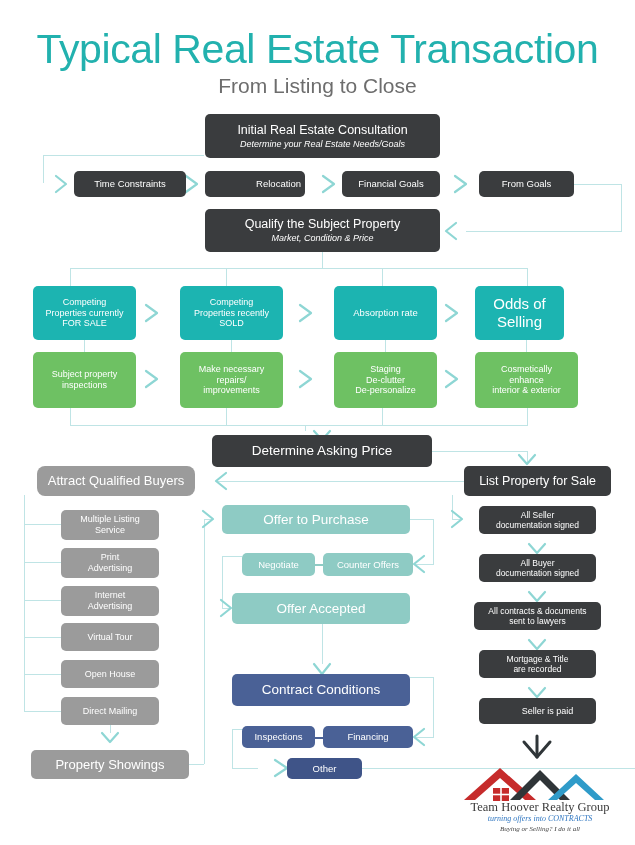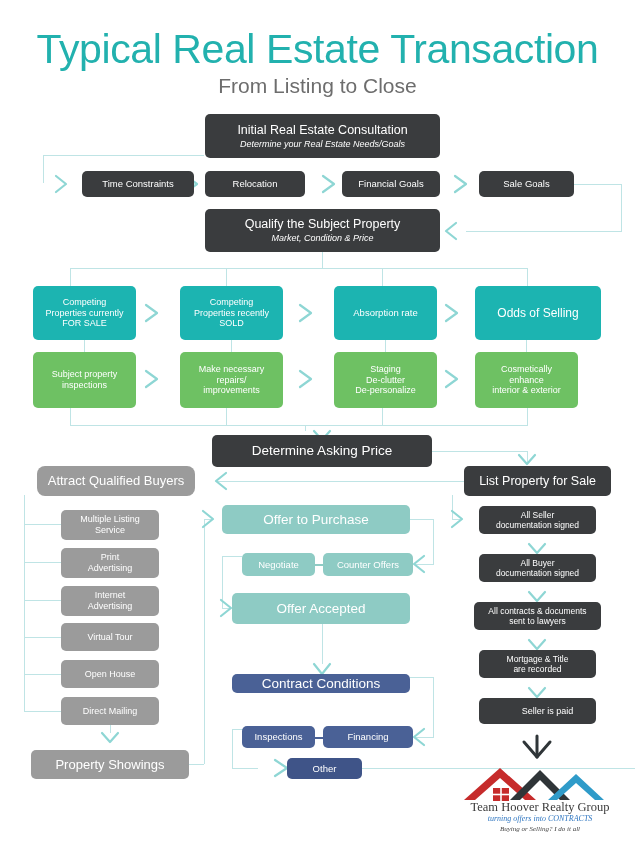--- a/index.html
+++ b/index.html
@@ -259,48 +259,48 @@
       <polyline points="524,742 537,757 550,742"></polyline>
       <line x1="537" y1="736" x2="537" y2="757"></line>
     </g>
   </svg>
 
   <div class="node dark" style="left:205px; top:114px; width:235px; height:44px; font-size:12.5px;">
     <div>Initial Real Estate Consultation</div>
     <div class="sub">Determine your Real Estate Needs/Goals</div>
   </div>
 
-  <div class="node dark" style="left:82px; top:171px; width:112px; height:26px; font-size:9.5px;">
+  <div class="node dark" style="left:74px; top:171px; width:112px; height:26px; font-size:9.5px;">
     <div>Time Constraints</div>
   </div>
-  <div class="node dark" style="left:205px; top:171px; width:100px; height:26px; font-size:9.5px;">
+  <div class="node dark" style="left:205px; top:171px; width:100px; height:26px; font-size:9.5px;align-items:flex-end;">
     <div>Relocation</div>
   </div>
   <div class="node dark" style="left:342px; top:171px; width:98px; height:26px; font-size:9.5px;">
     <div>Financial Goals</div>
   </div>
   <div class="node dark" style="left:479px; top:171px; width:95px; height:26px; font-size:9.5px;">
-    <div>Sale Goals</div>
+    <div>From Goals</div>
   </div>
 
   <div class="node dark" style="left:205px; top:209px; width:235px; height:43px; font-size:12.5px;">
     <div>Qualify the Subject Property</div>
     <div class="sub">Market, Condition &amp; Price</div>
   </div>
 
   <div class="node teal pre" style="left:33px; top:286px; width:103px; height:54px; font-size:9px;">
     <div>Competing<br>Properties currently<br>FOR SALE</div>
   </div>
   <div class="node teal pre" style="left:180px; top:286px; width:103px; height:54px; font-size:9px;">
     <div>Competing<br>Properties recently<br>SOLD</div>
   </div>
   <div class="node teal pre" style="left:334px; top:286px; width:103px; height:54px; font-size:9.5px;">
     <div>Absorption rate</div>
   </div>
-  <div class="node teal pre" style="left:475px; top:286px; width:126px; height:54px; font-size:12px;">
+  <div class="node teal pre" style="left:475px; top:286px; width:89px; height:54px; font-size:15px;">
     <div>Odds of Selling</div>
   </div>
 
   <div class="node green pre" style="left:33px; top:352px; width:103px; height:56px; font-size:9px;">
     <div>Subject property<br>inspections</div>
   </div>
   <div class="node green pre" style="left:180px; top:352px; width:103px; height:56px; font-size:9px;">
     <div>Make necessary<br>repairs/<br>improvements</div>
   </div>
   <div class="node green pre" style="left:334px; top:352px; width:103px; height:56px; font-size:9px;">
@@ -351,21 +351,21 @@
   <div class="node ltteal" style="left:242px; top:553px; width:73px; height:23px; font-size:9.5px;">
     <div>Negotiate</div>
   </div>
   <div class="node ltteal" style="left:323px; top:553px; width:90px; height:23px; font-size:9.5px;">
     <div>Counter Offers</div>
   </div>
   <div class="node ltteal" style="left:232px; top:593px; width:178px; height:31px; font-size:13.5px;">
     <div>Offer Accepted</div>
   </div>
 
-  <div class="node blue" style="left:232px; top:674px; width:178px; height:19px; font-size:13.5px;">
+  <div class="node blue" style="left:232px; top:674px; width:178px; height:32px; font-size:13.5px;">
     <div>Contract Conditions</div>
   </div>
   <div class="node blue" style="left:242px; top:726px; width:73px; height:22px; font-size:9.5px;">
     <div>Inspections</div>
   </div>
   <div class="node blue" style="left:323px; top:726px; width:90px; height:22px; font-size:9.5px;">
     <div>Financing</div>
   </div>
   <div class="node blue2" style="left:287px; top:758px; width:75px; height:21px; font-size:9.5px;">
     <div>Other</div>

